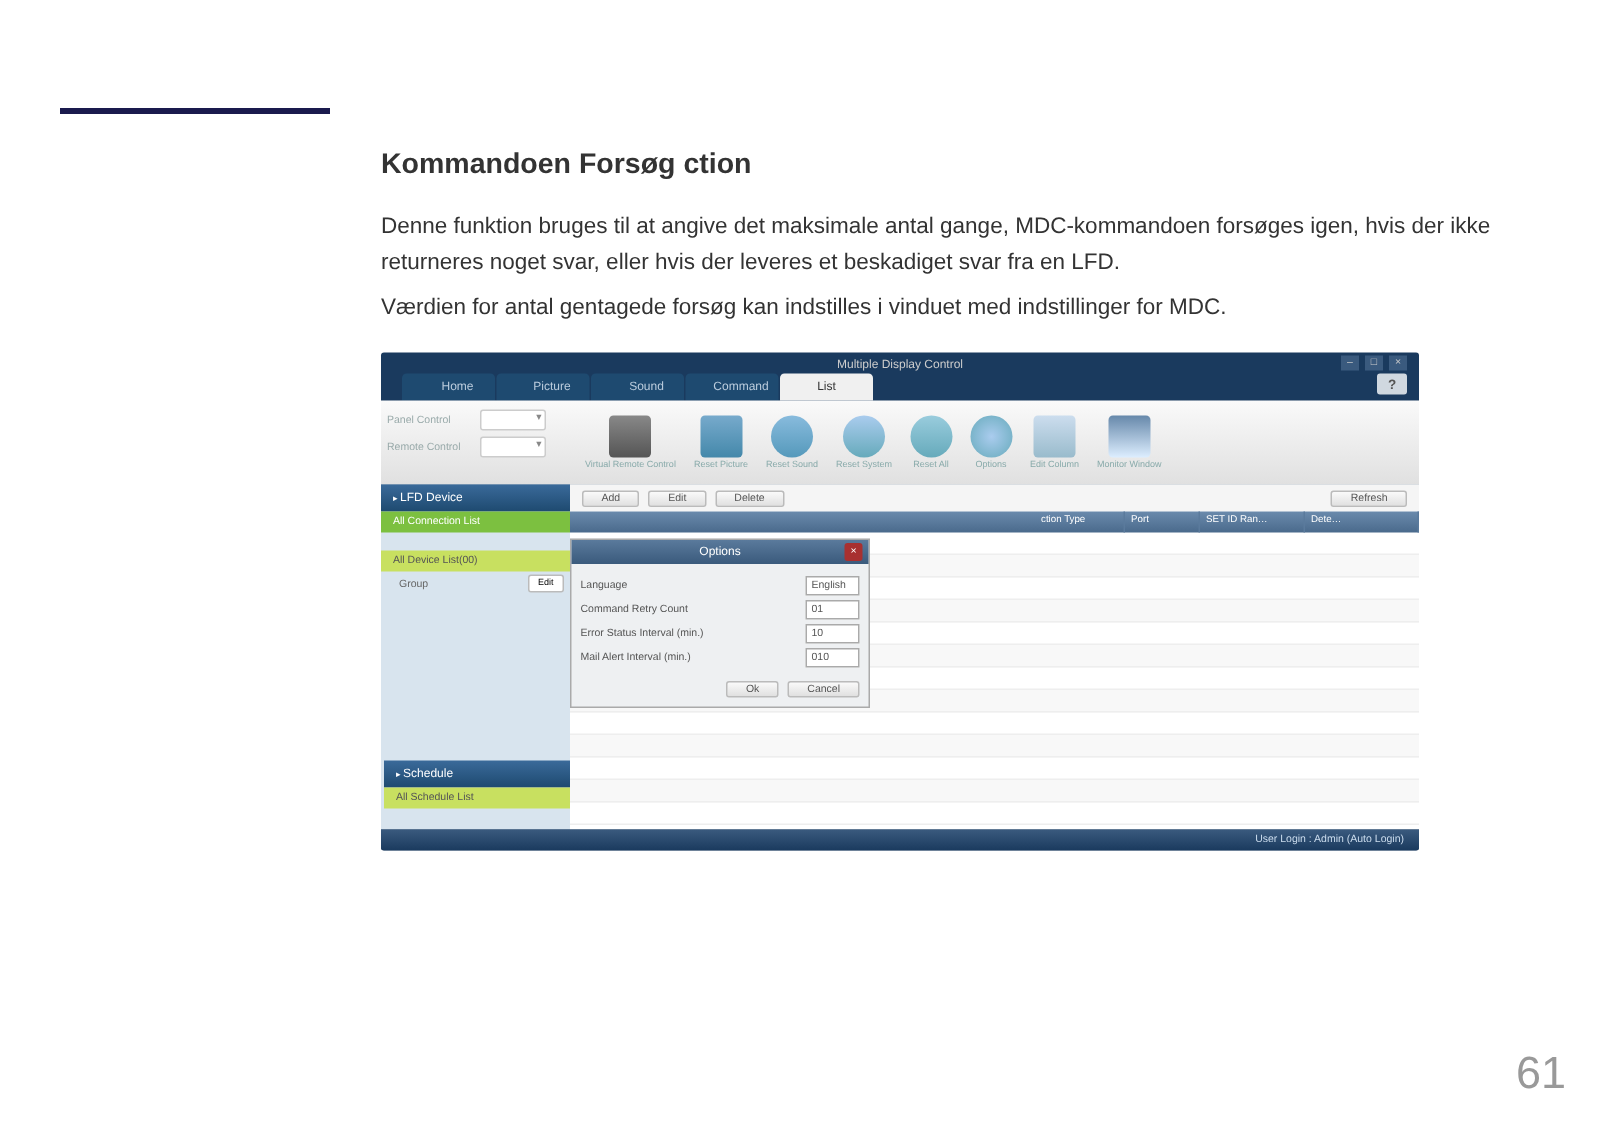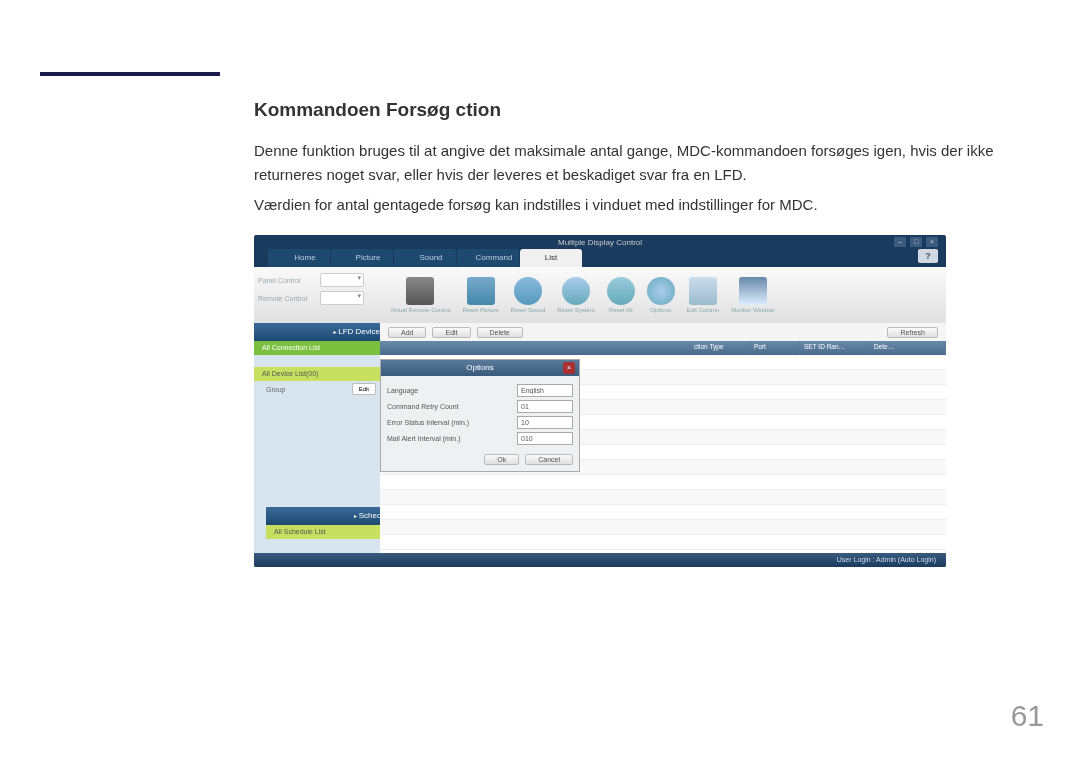--- a/index.html
+++ b/index.html
@@ -21,46 +21,46 @@
   .tb-left { width: 126px; padding: 6px 4px; }
   .tb-left-row { display: flex; align-items: center; margin-bottom: 4px; }
   .tb-left-label { font-size: 7px; color: #9aa; width: 62px; }
   .tb-left-drop { width: 44px; height: 14px; background: #fff; border: 1px solid #ccc; border-radius: 2px; position: relative; }
   .tb-left-drop::after { content: "▾"; position: absolute; right: 2px; top: 0; font-size: 7px; color: #888; }
   .tb-icons { flex: 1; display: flex; align-items: center; padding-left: 4px; }
   .tb-icon { display: flex; flex-direction: column; align-items: center; padding: 0 6px; }
   .tb-icon-box { width: 28px; height: 28px; border-radius: 3px; margin-bottom: 2px; }
   .tb-icon-label { font-size: 6px; color: #8aa; text-align: center; line-height: 1; }
   .sidebar { position: absolute; top: 88px; left: 0; width: 126px; bottom: 14px; background: #d8e4ee; }
-  .sb-header { height: 18px; background: linear-gradient(#3a6a9a, #1e4a70); color: #fff; font-size: 8px; padding-left: 8px; line-height: 18px; text-align: right; }
+  .sb-header { height: 18px; background: linear-gradient(#3a6a9a, #1e4a70); color: #fff; font-size: 8px; padding-left: 8px; line-height: 18px; }
   .sb-header::before { content: "▸ "; font-size: 6px; }
   .sb-sub { height: 14px; font-size: 7px; padding-left: 8px; line-height: 14px; }
   .sb-sub-green { background: #7cc040; color: #fff; }
   .sb-sub-yellow { background: #c8e060; color: #555; }
   .sb-group-row { display: flex; padding: 2px 4px; align-items: center; }
   .sb-group-label { font-size: 7px; color: #666; flex: 1; padding-left: 8px; }
   .sb-group-btn { font-size: 6px; background: #fff; border: 1px solid #bbb; padding: 0 6px; border-radius: 2px; height: 12px; line-height: 10px; }
-  .sb-schedule-header { position: absolute; bottom: 14px; left: 12px; width: 100%; }
+  .sb-schedule-header { position: absolute; bottom: 14px; left: 2px; width: 100%; }
   .main-area { position: absolute; top: 88px; left: 126px; right: 0; bottom: 14px; background: #fff; }
   .main-controls { height: 18px; display: flex; align-items: center; padding: 0 8px; background: #f5f5f5; gap: 6px; }
   .sm-btn { font-size: 7px; padding: 1px 12px; background: linear-gradient(#fafafa, #e0e0e0); border: 1px solid #bbb; border-radius: 2px; color: #555; }
   .refresh-btn { margin-left: auto; }
   .grid { position: absolute; top: 18px; left: 0; right: 0; bottom: 0; }
   .grid-header { height: 14px; background: linear-gradient(#6a8aac, #4a6a8c); display: flex; }
   .grid-hcell { font-size: 6.5px; color: #fff; border-right: 1px solid #5a7a9c; padding: 2px 4px; }
   .grid-rows { position: absolute; top: 14px; left: 0; right: 0; bottom: 0; }
   .grid-row { height: 15px; border-bottom: 1px solid #eee; }
   .grid-row:nth-child(even) { background: #f8f8f8; }
   .dialog { position: absolute; top: 18px; left: 0; width: 200px; background: #eef0f2; border: 1px solid #aaa; z-index: 5; }
   .dlg-title { height: 16px; background: linear-gradient(#5a7a9c, #3a5a7c); color: #fff; font-size: 8px; text-align: center; line-height: 16px; position: relative; }
   .dlg-close { position: absolute; right: 4px; top: 2px; width: 12px; height: 12px; background: #a83030; color: #fff; font-size: 7px; line-height: 12px; border-radius: 2px; }
   .dlg-body { padding: 6px 6px 4px; }
   .dlg-row { display: flex; align-items: center; height: 16px; }
   .dlg-label { font-size: 7px; color: #555; flex: 1; }
-  .dlg-input { width: 56px; height: 13px; background: #fff; border: 1px solid #aaa; font-size: 7px; padding: 0 3px; color: #555; }
+  .dlg-input { width: 36px; height: 13px; background: #fff; border: 1px solid #aaa; font-size: 7px; padding: 0 3px; color: #555; }
   .dlg-btns { display: flex; justify-content: flex-end; gap: 6px; padding: 4px 6px 6px; }
   .status-bar { position: absolute; bottom: 0; left: 0; width: 100%; height: 14px; background: linear-gradient(#3a5a7e, #1a3a5e); color: #cde; font-size: 7px; text-align: right; padding-right: 10px; line-height: 14px; }
   .page-num { position: absolute; bottom: 30px; right: 36px; font-size: 30px; color: #999; font-weight: 300; }
 </style>
 </head>
 <body>
 
 <div class="header-bar"></div>
 <div class="content">
   <h2 class="title">Kommandoen Forsøg ction</h2>

